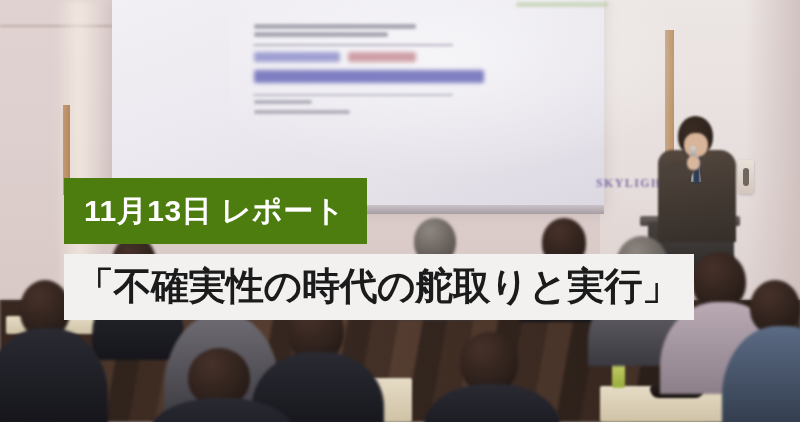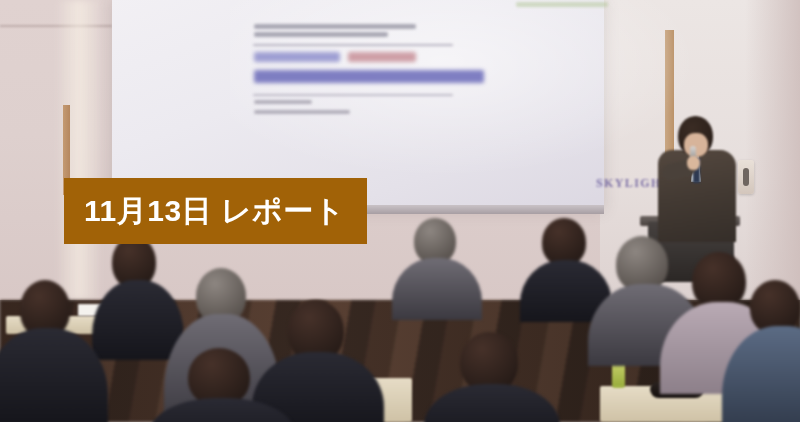--- a/index.html
+++ b/index.html
@@ -312,21 +312,21 @@
     top: 178px;
     width: 690px;
   }
   .band {
     display: inline-block;
     white-space: nowrap;
     font-weight: bold;
     line-height: 1;
   }
   .band-date {
-    background: #a16207;
+    background: #4d7c0f;
     color: #ffffff;
     font-size: 30px;
     padding: 18px 22px 18px 20px;
     letter-spacing: .5px;
   }
   .band-title {
     background: #1179b8;
     color: #ffffff;
     font-size: 30px;
     padding: 16px 20px 17px 20px;
@@ -443,15 +443,18 @@
     <div class="person" style="left:156px; top:348px; width:130px; height:90px;">
       <div class="head" style="left:32px; top:0;   width:62px; height:58px;"></div>
       <div class="shoulder" style="left:-8px; top:50px; width:148px;height:54px;"></div>
     </div>
   </div>
 
   <div class="banners">
     <div class="band-row">
       <span class="band band-date">11月13日 レポート</span>
     </div>
+    <div class="band-row">
+      <span class="band band-theme">「不確実性の時代の舵取りと実行」</span>
+    </div>
   </div>
 
 </div>
 
 </body></html>

